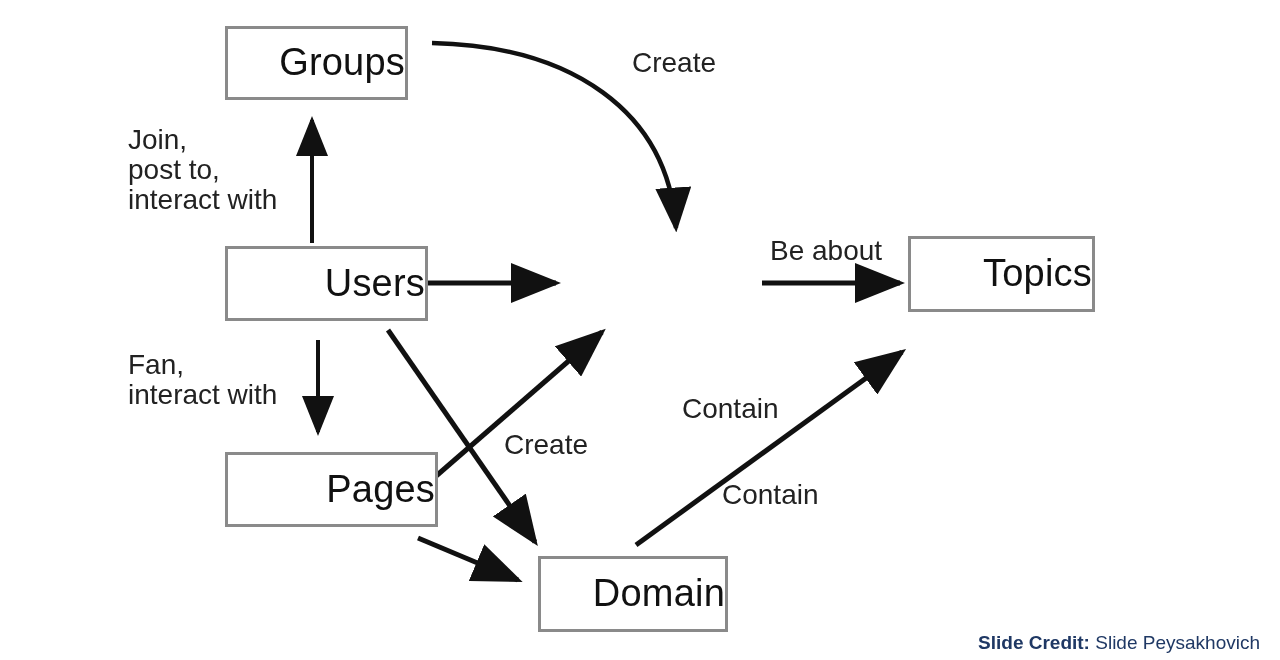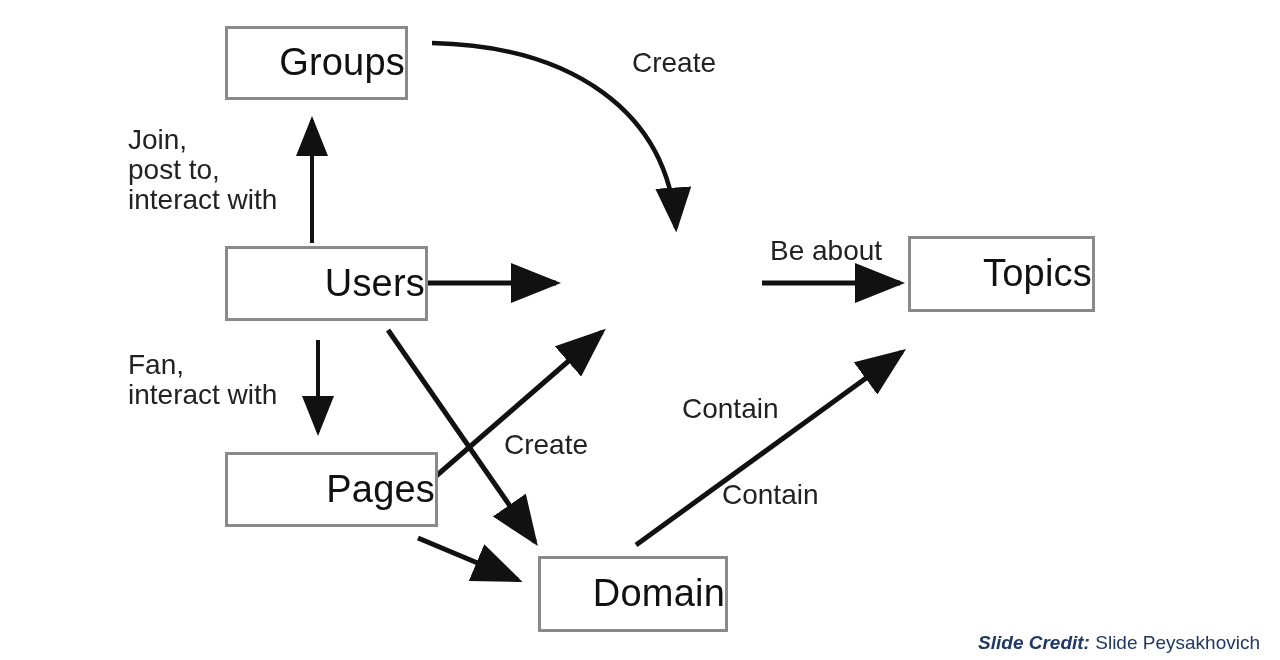--- a/index.html
+++ b/index.html
@@ -58,21 +58,20 @@
   .credit {
     position: absolute;
     right: 20px;
     bottom: 6px;
     font-size: 19px;
     color: #1f3864;
     font-family: "Liberation Sans", sans-serif;
     white-space: nowrap;
   }
   .credit .credit-prefix {
-    font-style: italic;
     font-weight: bold;
   }
 </style>
 </head>
 <body>
 
 <div id="canvas">
 
   <svg class="edges" viewBox="0 0 1280 660">
     <defs>

